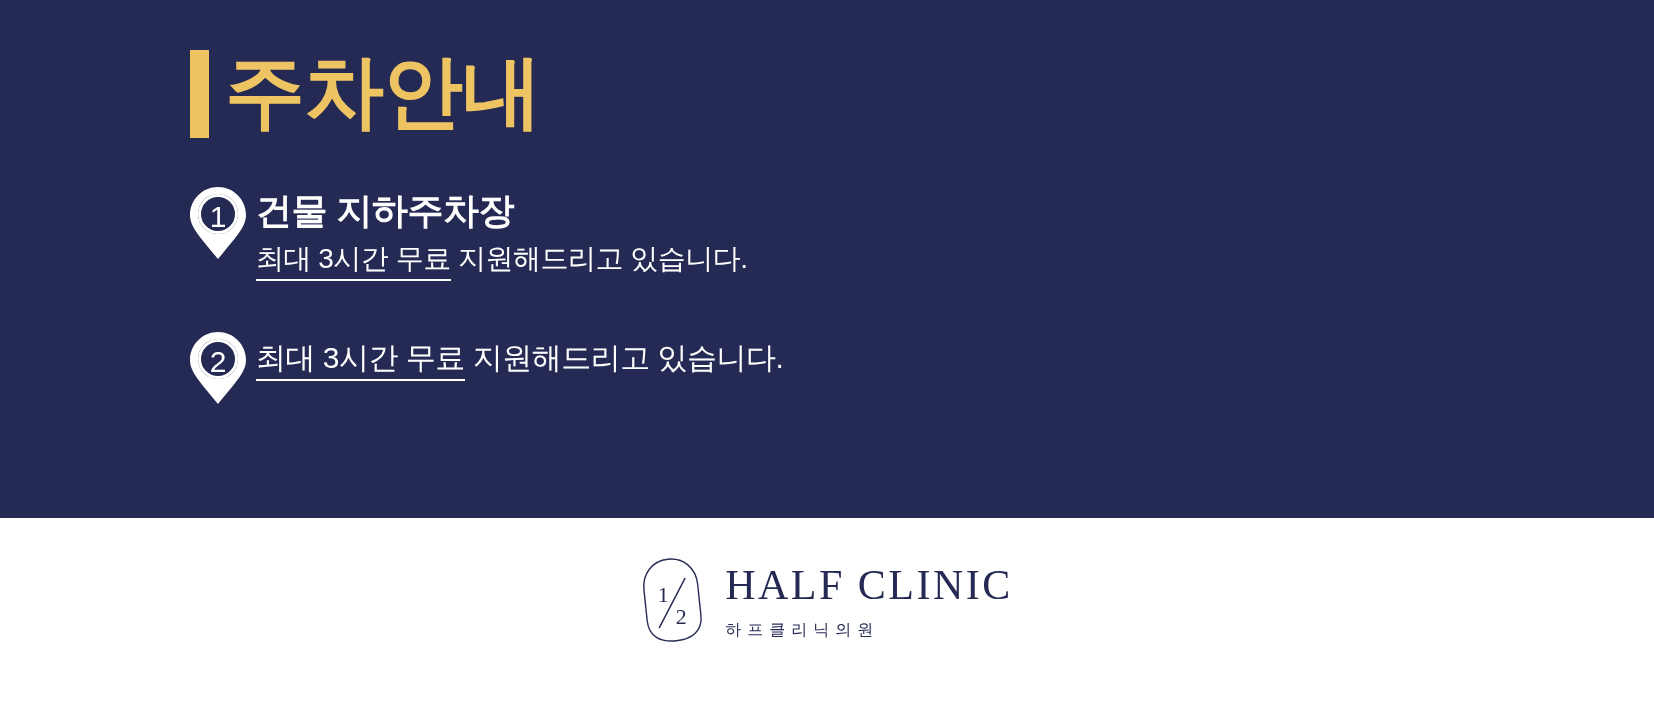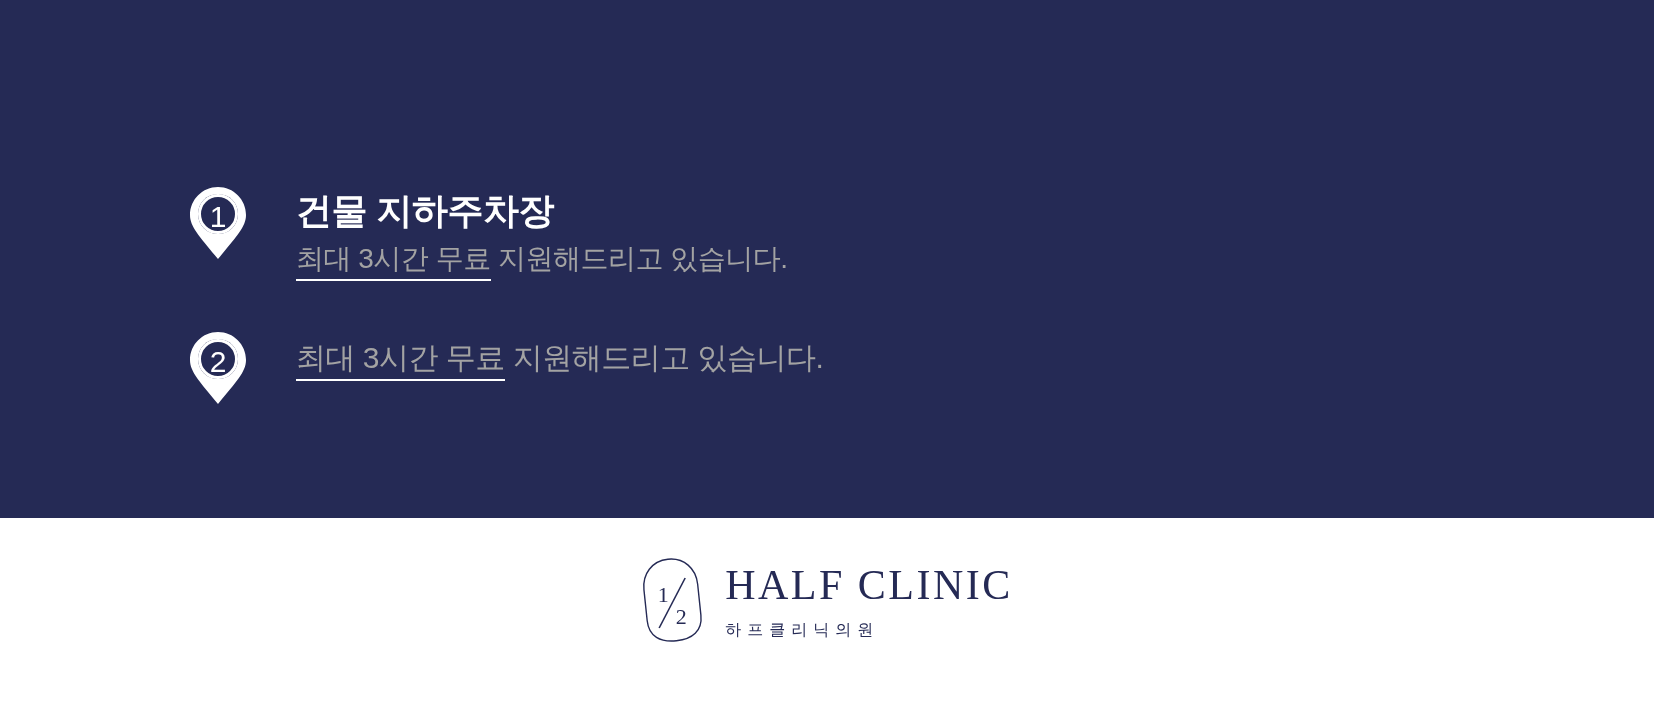--- a/index.html
+++ b/index.html
@@ -41,36 +41,36 @@
   .item-2 { left:188px; top:330px; }
 
   .pin {
     position:relative;
     width:60px; height:76px;
     flex:0 0 auto;
     margin-right:8px;
   }
   .pin svg { display:block; }
 
-  .item-body { padding-top:4px;margin-left:40px; }
+  .item-body { padding-top:4px; }
 
   .item-head {
     color:#ffffff;
     font-size:36px;
     font-weight:700;
     line-height:44px;
     white-space:nowrap;
     letter-spacing:-0.5px;
   }
   .item-head .paren {
     font-weight:400;
   }
   .item-sub {
     margin-top:8px;
-    color:#a3a3a3;
+    color:#ffffff;
     font-size:28px;
     font-weight:400;
     line-height:36px;
     white-space:nowrap;
     letter-spacing:-0.5px;
   }
   .item-2 .item-head { font-size:37px; }
   .item-2 .item-sub { font-size:30px; margin-top:6px; }
 
   .u-line {
@@ -109,20 +109,24 @@
     font-weight:400;
   }
 </style>
 </head>
 <body>
 
 <div class="page">
 
   <div class="panel">
 
+    <div class="title-row">
+      <div class="title-bar"></div>
+      <div class="title-text">주차안내</div>
+    </div>
 
     <div class="item item-1">
       <div class="pin">
         <svg width="60" height="76" viewBox="0 0 60 76">
           <path d="M30 2 C14.5 2 2 14.5 2 30 C2 42 12 52 30 74 C48 52 58 42 58 30 C58 14.5 45.5 2 30 2 Z" fill="#ffffff"></path>
           <circle cx="30" cy="29" r="20" fill="#252a55"></circle>
           <circle cx="30" cy="29" r="18.5" fill="none" stroke="#ffffff" stroke-width="3"></circle>
           <text x="30" y="42" text-anchor="middle" font-family="Liberation Sans, sans-serif" font-size="30" font-weight="400" fill="#ffffff">1</text>
         </svg>
       </div>

